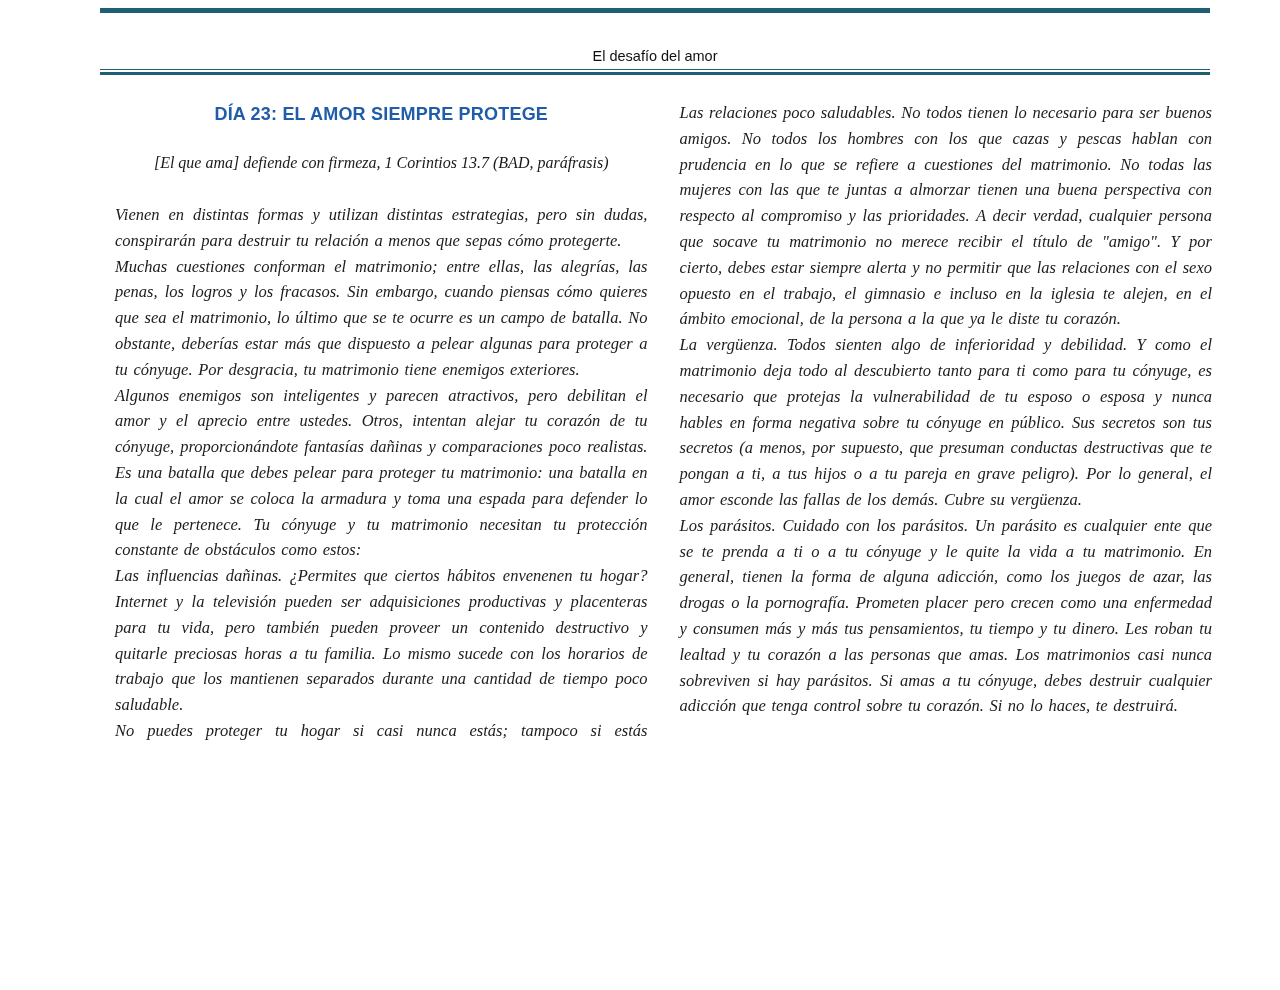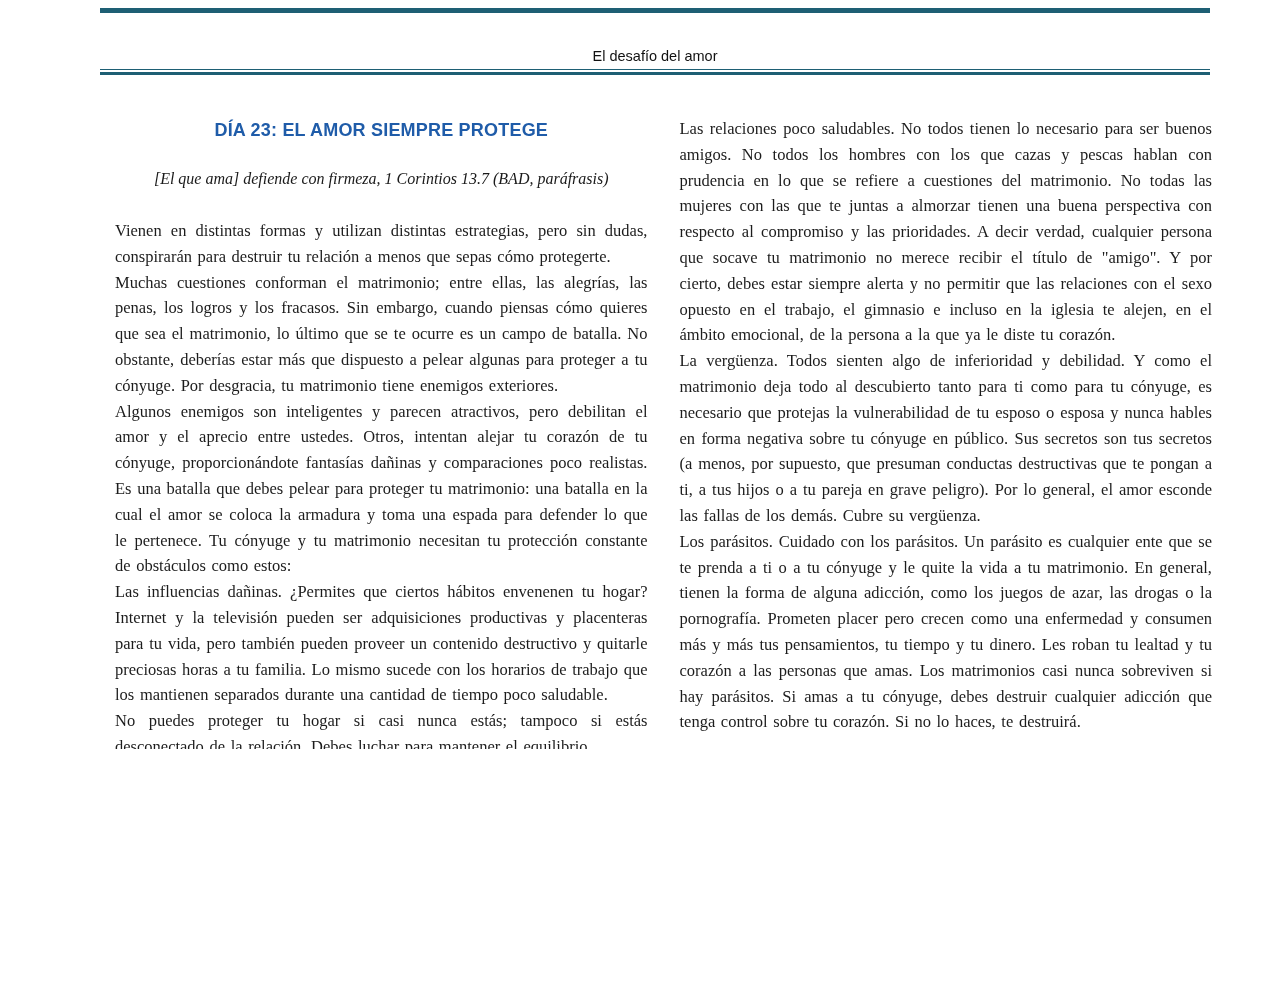--- a/index.html
+++ b/index.html
@@ -43,21 +43,21 @@
     border-top:3px solid var(--accent);
   }
   .footer-text{
     position:absolute;top:904px;left:100px;right:70px;
     text-align:center;
     font-family:"Liberation Sans", sans-serif;
     font-size:14.5px;color:#111;margin-top:20px;
   }
   
   .content{
-    position:absolute;top:116px;left:115px;width:1097px;
+    position:absolute;top:100px;left:115px;width:1097px;
     display:grid;grid-template-columns:1fr 1fr;column-gap:32px;
   }
   .col{min-width:0;}
   .article-title{
     margin:4px 0 0 0;
     text-align:center;
     font-weight:bold;
     font-size:18px;
     letter-spacing:.2px;
     color:var(--title-blue);
@@ -70,20 +70,21 @@
     font-size:16px;
     color:#1a1a1a;
   }
   .para{
     margin:0;
     font-size:16.5px;
     line-height:25.8px;
     text-align:justify;
     word-spacing:1.5px;
     color:var(--ink);
+    font-style:italic;
   }
   .col-left .para:first-of-type{margin-top:30px;}
 </style>
 </head>
 <body>
 
 <div class="page">
 
   <div class="bar-top"></div>
 

